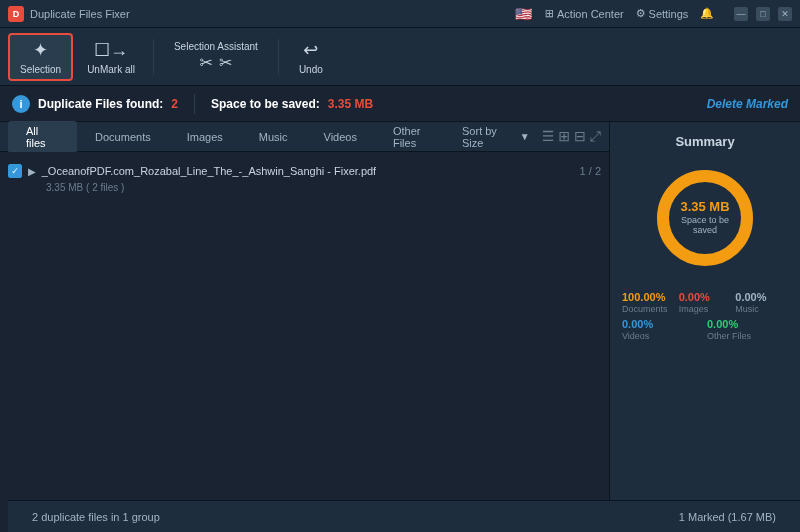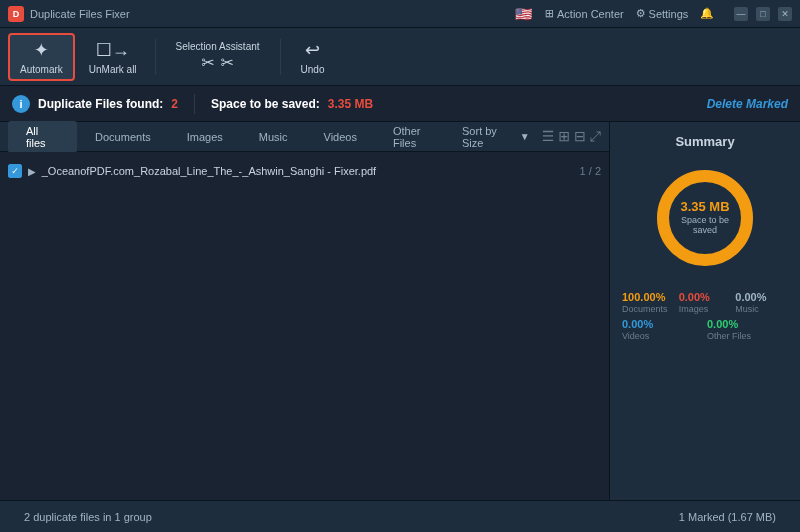--- a/index.html
+++ b/index.html
@@ -83,21 +83,21 @@
     .stat-item { display: flex; flex-direction: column; align-items: flex-start; }
     .stat-value { font-size: 11px; font-weight: 600; }
     .stat-label { font-size: 9px; color: #6a7d8e; margin-top: 1px; }
     .stat-documents { color: #f39c12; }
     .stat-images { color: #e74c3c; }
     .stat-music { color: #a0b4c4; }
     .stat-videos { color: #3498db; }
     .stat-other { color: #2ecc71; }
 
     
-    .status-bar { background: #1e2d3d; height: 32px; display: flex; align-items: center; justify-content: space-between; padding: 0 24px; border-top: 1px solid #0a1520; }
+    .status-bar { background: #1e2d3d; height: 32px; display: flex; align-items: center; justify-content: space-between; padding: 0 24px; border-top: 1px solid #0a1520; margin-left: 8px; }
     .status-left { font-size: 11px; color: #a0b4c4; }
     .status-right { font-size: 11px; color: #a0b4c4; }
 
     .scrollbar-thin::-webkit-scrollbar { width: 4px; }
     .scrollbar-thin::-webkit-scrollbar-track { background: #1a2332; }
     .scrollbar-thin::-webkit-scrollbar-thumb { background: #3a4d5e; border-radius: 2px; }
   </style>
 </head>
 <body>
 
@@ -121,21 +121,21 @@
       <div class="win-ctrl">—</div>
       <div class="win-ctrl">□</div>
       <div class="win-ctrl">✕</div>
     </div>
   </div>
 </div>
 
 <div class="toolbar">
   <div class="toolbar-btn active">
     <span class="toolbar-btn-icon">✦</span>
-    <span class="toolbar-btn-label">Automark</span>
+    <span class="toolbar-btn-label">Selection</span>
   </div>
   <div class="toolbar-btn">
     <span class="toolbar-btn-icon">☐→</span>
     <span class="toolbar-btn-label">UnMark all</span>
   </div>
   <div class="toolbar-divider"></div>
   <div class="selection-assistant">
     <span class="selection-assistant-label">Selection Assistant</span>
     <div class="selection-assistant-icons">
       <span class="sel-icon">✂</span>
@@ -183,20 +183,21 @@
     </div>
 
     <div class="file-list scrollbar-thin">
       <div class="file-group">
         <div class="file-group-header">
           <div class="file-checkbox checked"></div>
           <span class="expand-icon">▶</span>
           <span class="file-name">_OceanofPDF.com_Rozabal_Line_The_-_Ashwin_Sanghi - Fixer.pdf</span>
           <span class="file-count">1 / 2</span>
         </div>
+        <div class="file-size">3.35 MB ( 2 files )</div>
       </div>
     </div>
   </div>
 
   <div class="right-panel">
     <div class="summary-title">Summary</div>
 
     <div class="donut-container">
       <svg class="donut-svg" viewBox="0 0 110 110">
 

